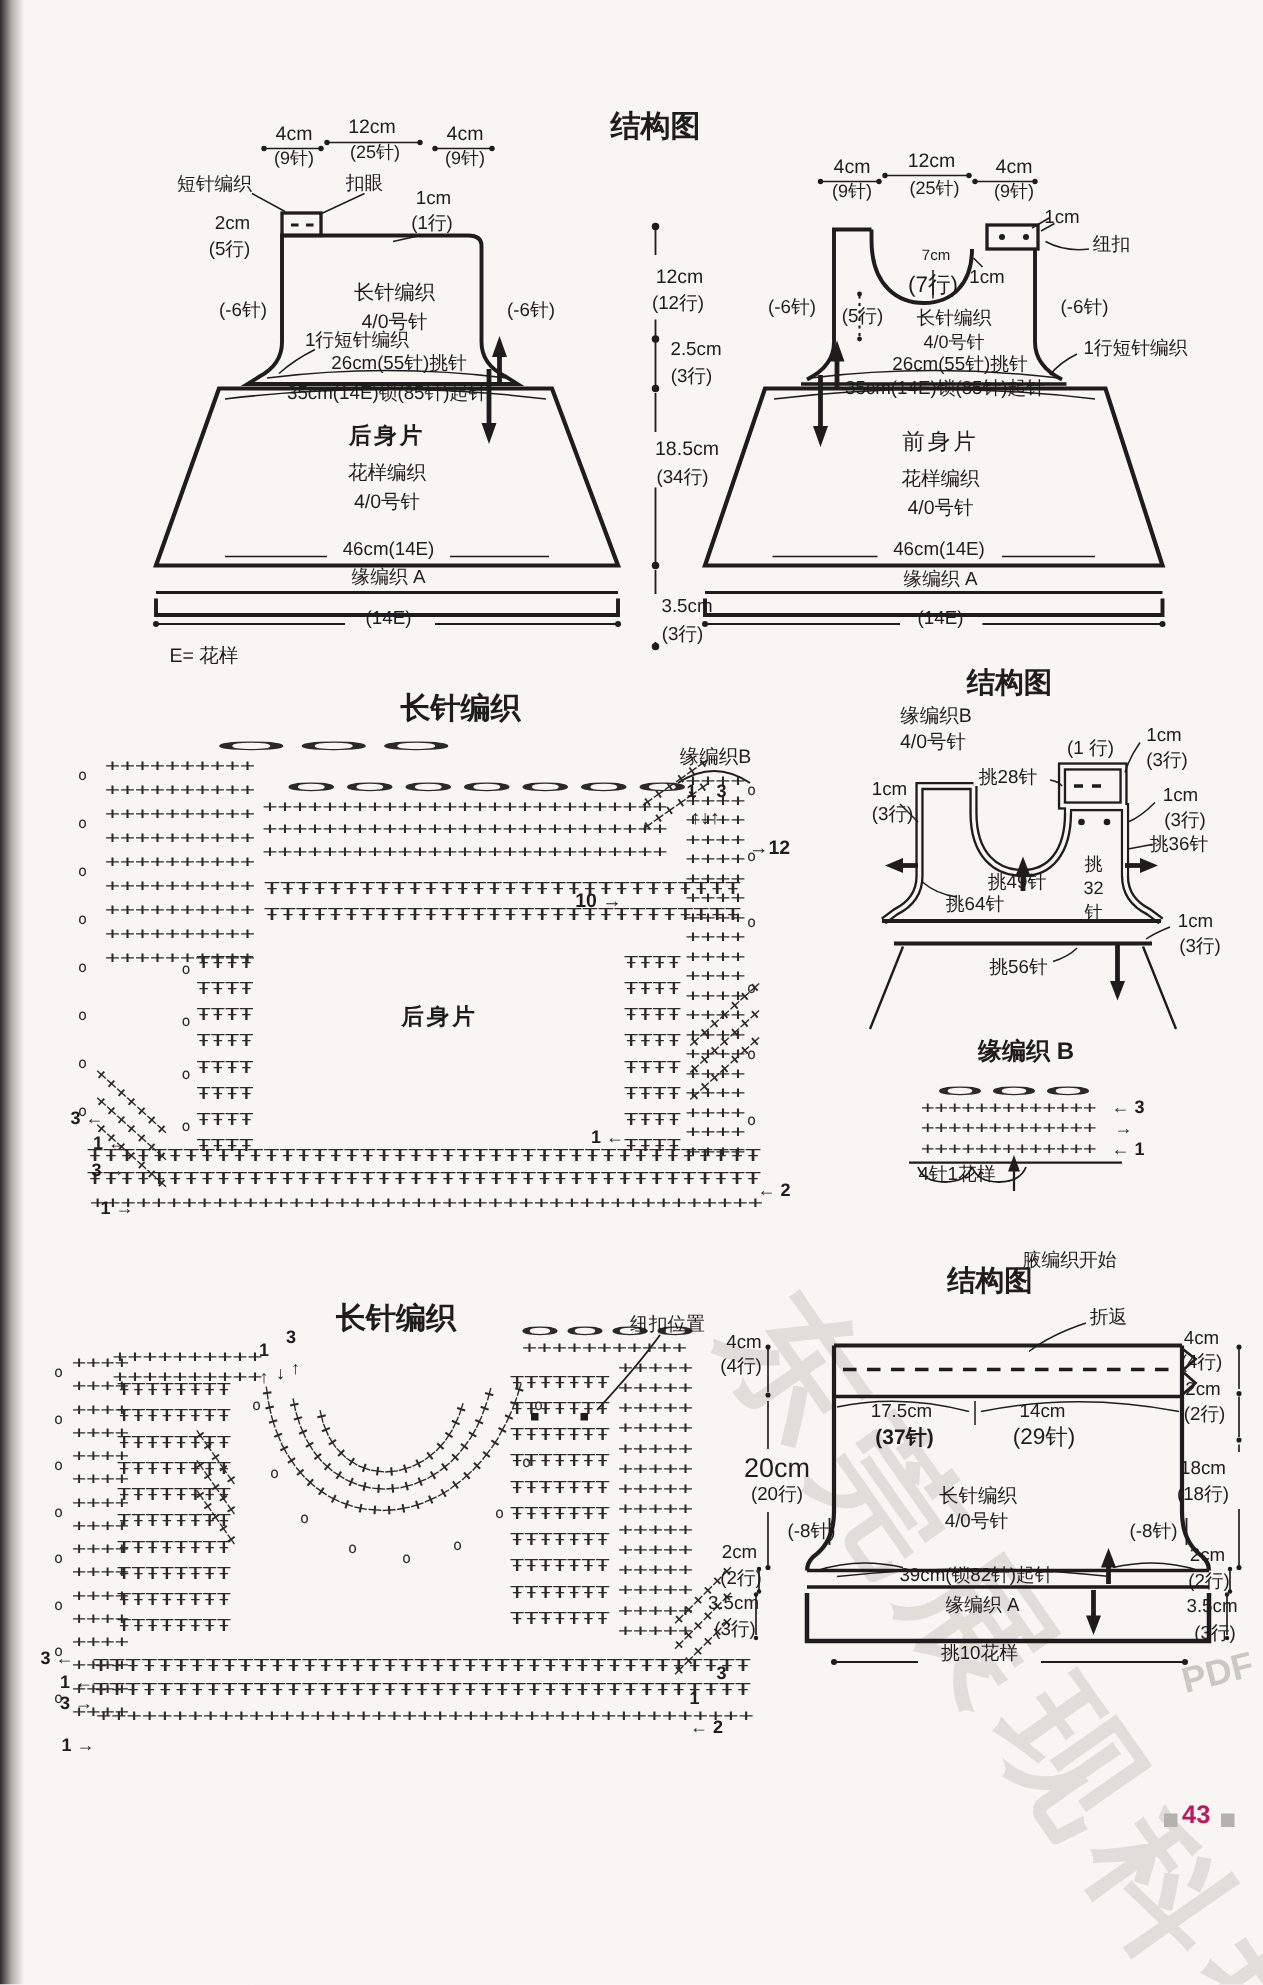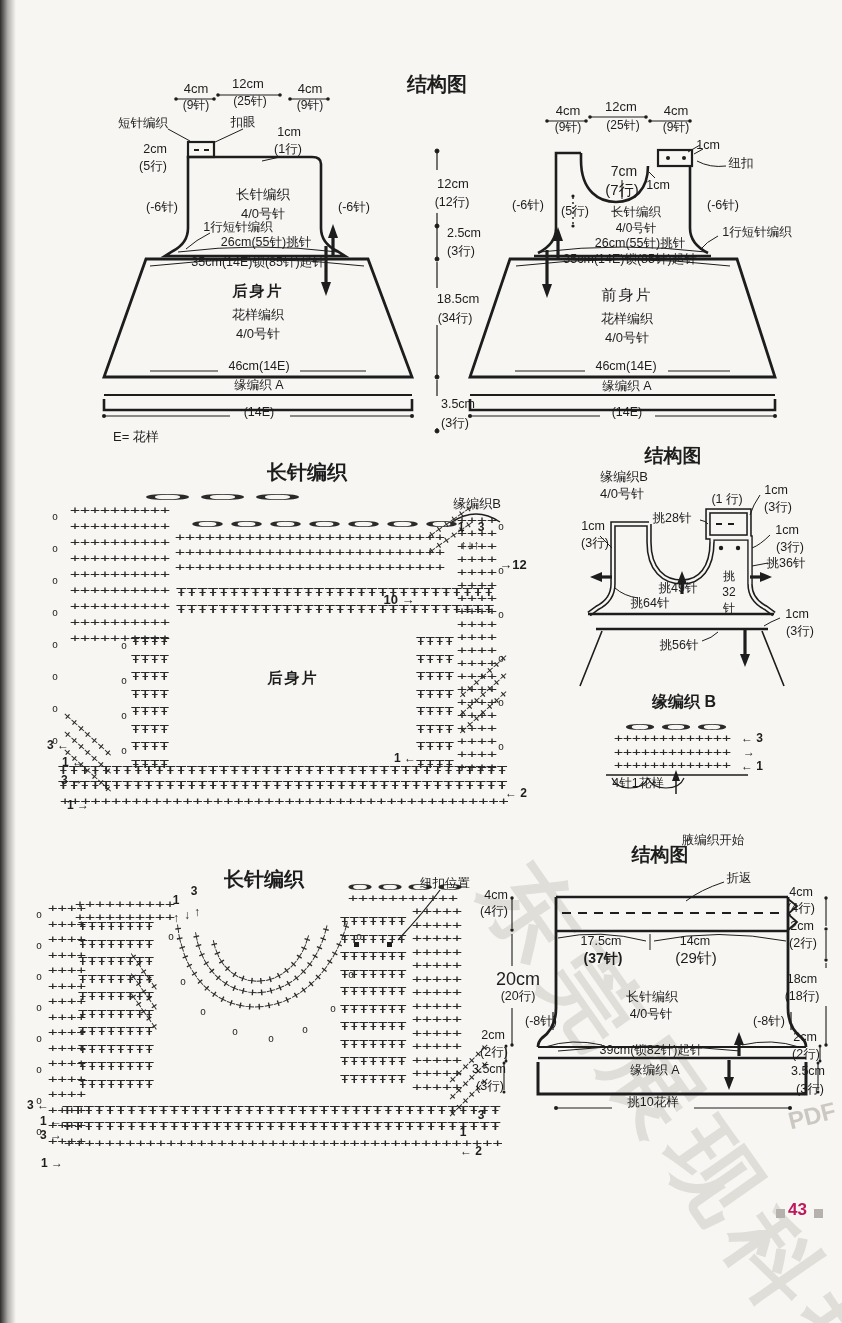--- a/index.html
+++ b/index.html
@@ -421,21 +421,21 @@
       <div class="lbl" style="left: 458px; top: 405px; font-size: 12.5px;">3.5cm</div>
       <div class="lbl" style="left: 455px; top: 424px; font-size: 12.5px;">(3行)</div>
       <div class="lbl" style="left: 568px; top: 112px; font-size: 13px;">4cm</div>
       <div class="lbl" style="left: 568px; top: 128px; font-size: 12px;">(9针)</div>
       <div class="lbl" style="left: 621px; top: 108px; font-size: 13px;">12cm</div>
       <div class="lbl" style="left: 623px; top: 126px; font-size: 12px;">(25针)</div>
       <div class="lbl" style="left: 676px; top: 112px; font-size: 13px;">4cm</div>
       <div class="lbl" style="left: 676px; top: 128px; font-size: 12px;">(9针)</div>
       <div class="lbl" style="left: 708px; top: 146px; font-size: 12.5px;">1cm</div>
       <div class="lbl" style="left: 741px; top: 164px; font-size: 12.5px;">纽扣</div>
-      <div class="lbl" style="left: 624px; top: 172px; font-size: 14px; text-align: right;">7cm</div>
+      <div class="lbl" style="left: 624px; top: 172px; font-size: 10px; text-align: right;">7cm</div>
       <div class="lbl" style="left: 622px; top: 191px; font-size: 15px;">(7行)</div>
       <div class="lbl" style="left: 658px; top: 186px; font-size: 12.5px;">1cm</div>
       <div class="lbl" style="left: 528px; top: 206px; font-size: 12.5px;">(-6针)</div>
       <div class="lbl" style="left: 723px; top: 206px; font-size: 12.5px;">(-6针)</div>
       <div class="lbl" style="left: 575px; top: 212px; font-size: 12.5px;">(5行)</div>
       <div class="lbl" style="left: 636px; top: 213px; font-size: 12.5px;">长针编织</div>
       <div class="lbl" style="left: 636px; top: 229px; font-size: 12px;">4/0号针</div>
       <div class="lbl" style="left: 640px; top: 244px; font-size: 12.5px;">26cm(55针)挑针</div>
       <div class="lbl" style="left: 757px; top: 233px; font-size: 12.5px;">1行短针编织</div>
       <div class="lbl" style="left: 630px; top: 260px; font-size: 12.5px;">35cm(14E)锁(85针)起针</div>

